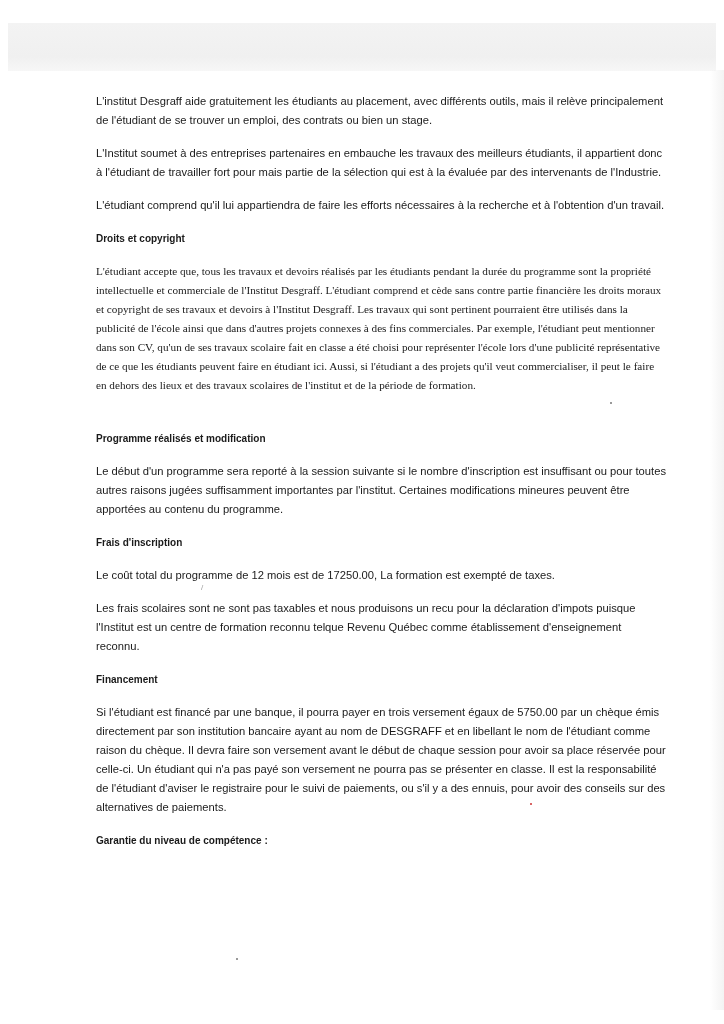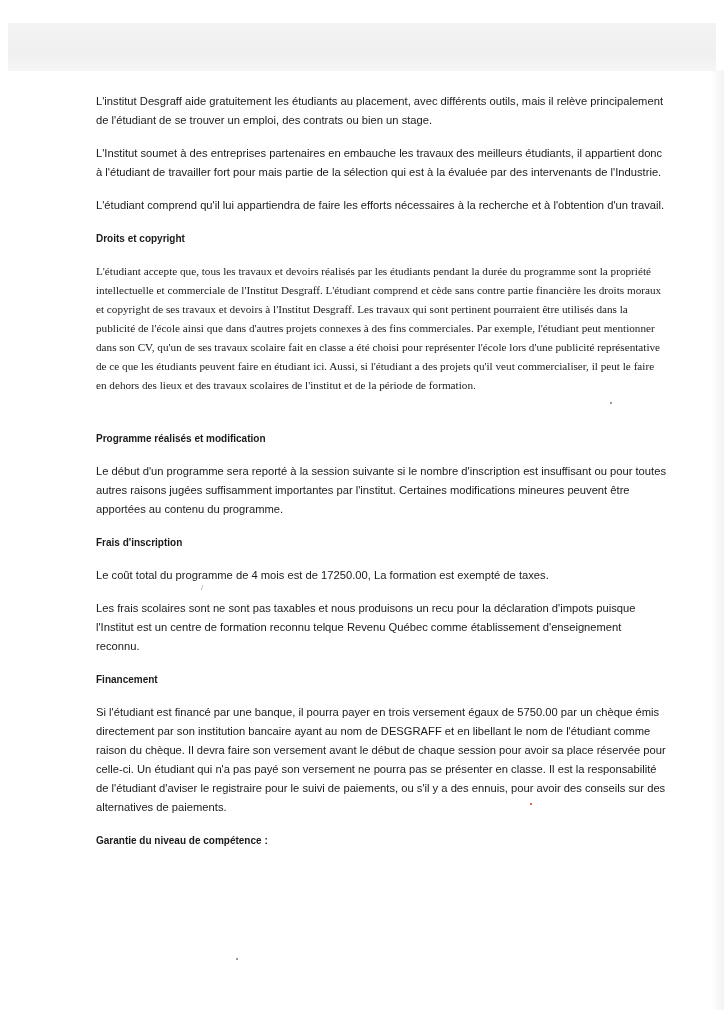--- a/index.html
+++ b/index.html
@@ -41,21 +41,21 @@
   <p class="para">L'Institut soumet à des entreprises partenaires en embauche les travaux des meilleurs étudiants, il appartient donc à l'étudiant de travailler fort pour mais partie de la sélection qui est à la évaluée par des intervenants de l'Industrie.</p>
   <p class="para">L'étudiant comprend qu'il lui appartiendra de faire les efforts nécessaires à la recherche et à l'obtention d'un travail.</p>
 
   <h2>Droits et copyright</h2>
   <p class="para after-copy">L'étudiant accepte que, tous les travaux et devoirs réalisés par les étudiants pendant la durée du programme sont la propriété intellectuelle et commerciale de l'Institut Desgraff. L'étudiant comprend et cède sans contre partie financière les droits moraux et copyright de ses travaux et devoirs à l'Institut Desgraff. Les travaux qui sont pertinent pourraient être utilisés dans la publicité de l'école ainsi que dans d'autres projets connexes à des fins commerciales. Par exemple, l'étudiant peut mentionner dans son CV, qu'un de ses travaux scolaire fait en classe a été choisi pour représenter l'école lors d'une publicité représentative de ce que les étudiants peuvent faire en étudiant ici. Aussi, si l'étudiant a des projets qu'il veut commercialiser, il peut le faire en dehors des lieux et des travaux scolaires de l'institut et de la période de formation.</p>
 
   <h2>Programme réalisés et modification</h2>
   <p class="para">Le début d'un programme sera reporté à la session suivante si le nombre d'inscription est insuffisant ou pour toutes autres raisons jugées suffisamment importantes par l'institut. Certaines modifications mineures peuvent être apportées au contenu du programme.</p>
 
   <h2>Frais d'inscription</h2>
-  <p class="para">Le coût total du programme de 4 mois est de 17250.00, La formation est exempté de taxes.</p>
+  <p class="para">Le coût total du programme de 12 mois est de 17250.00, La formation est exempté de taxes.</p>
 
   <p class="para">Les frais scolaires sont ne sont pas taxables et nous produisons un recu pour la déclaration d'impots puisque l'Institut est un centre de formation reconnu telque Revenu Québec comme établissement d'enseignement reconnu.</p>
 
   <h2>Financement</h2>
   <p class="para">Si l'étudiant est financé par une banque, il pourra payer en trois versement égaux de 5750.00 par un chèque émis directement par son institution bancaire ayant au nom de DESGRAFF et en libellant le nom de l'étudiant comme raison du chèque. Il devra faire son versement avant le début de chaque session pour avoir sa place réservée pour celle-ci. Un étudiant qui n'a pas payé son versement ne pourra pas se présenter en classe. Il est la responsabilité de l'étudiant d'aviser le registraire pour le suivi de paiements, ou s'il y a des ennuis, pour avoir des conseils sur des alternatives de paiements.</p>
 
   <h2>Garantie du niveau de compétence :</h2>
 </div>
 
 <span class="mark" style="left:296px; top:382px;">ꜟ</span>

